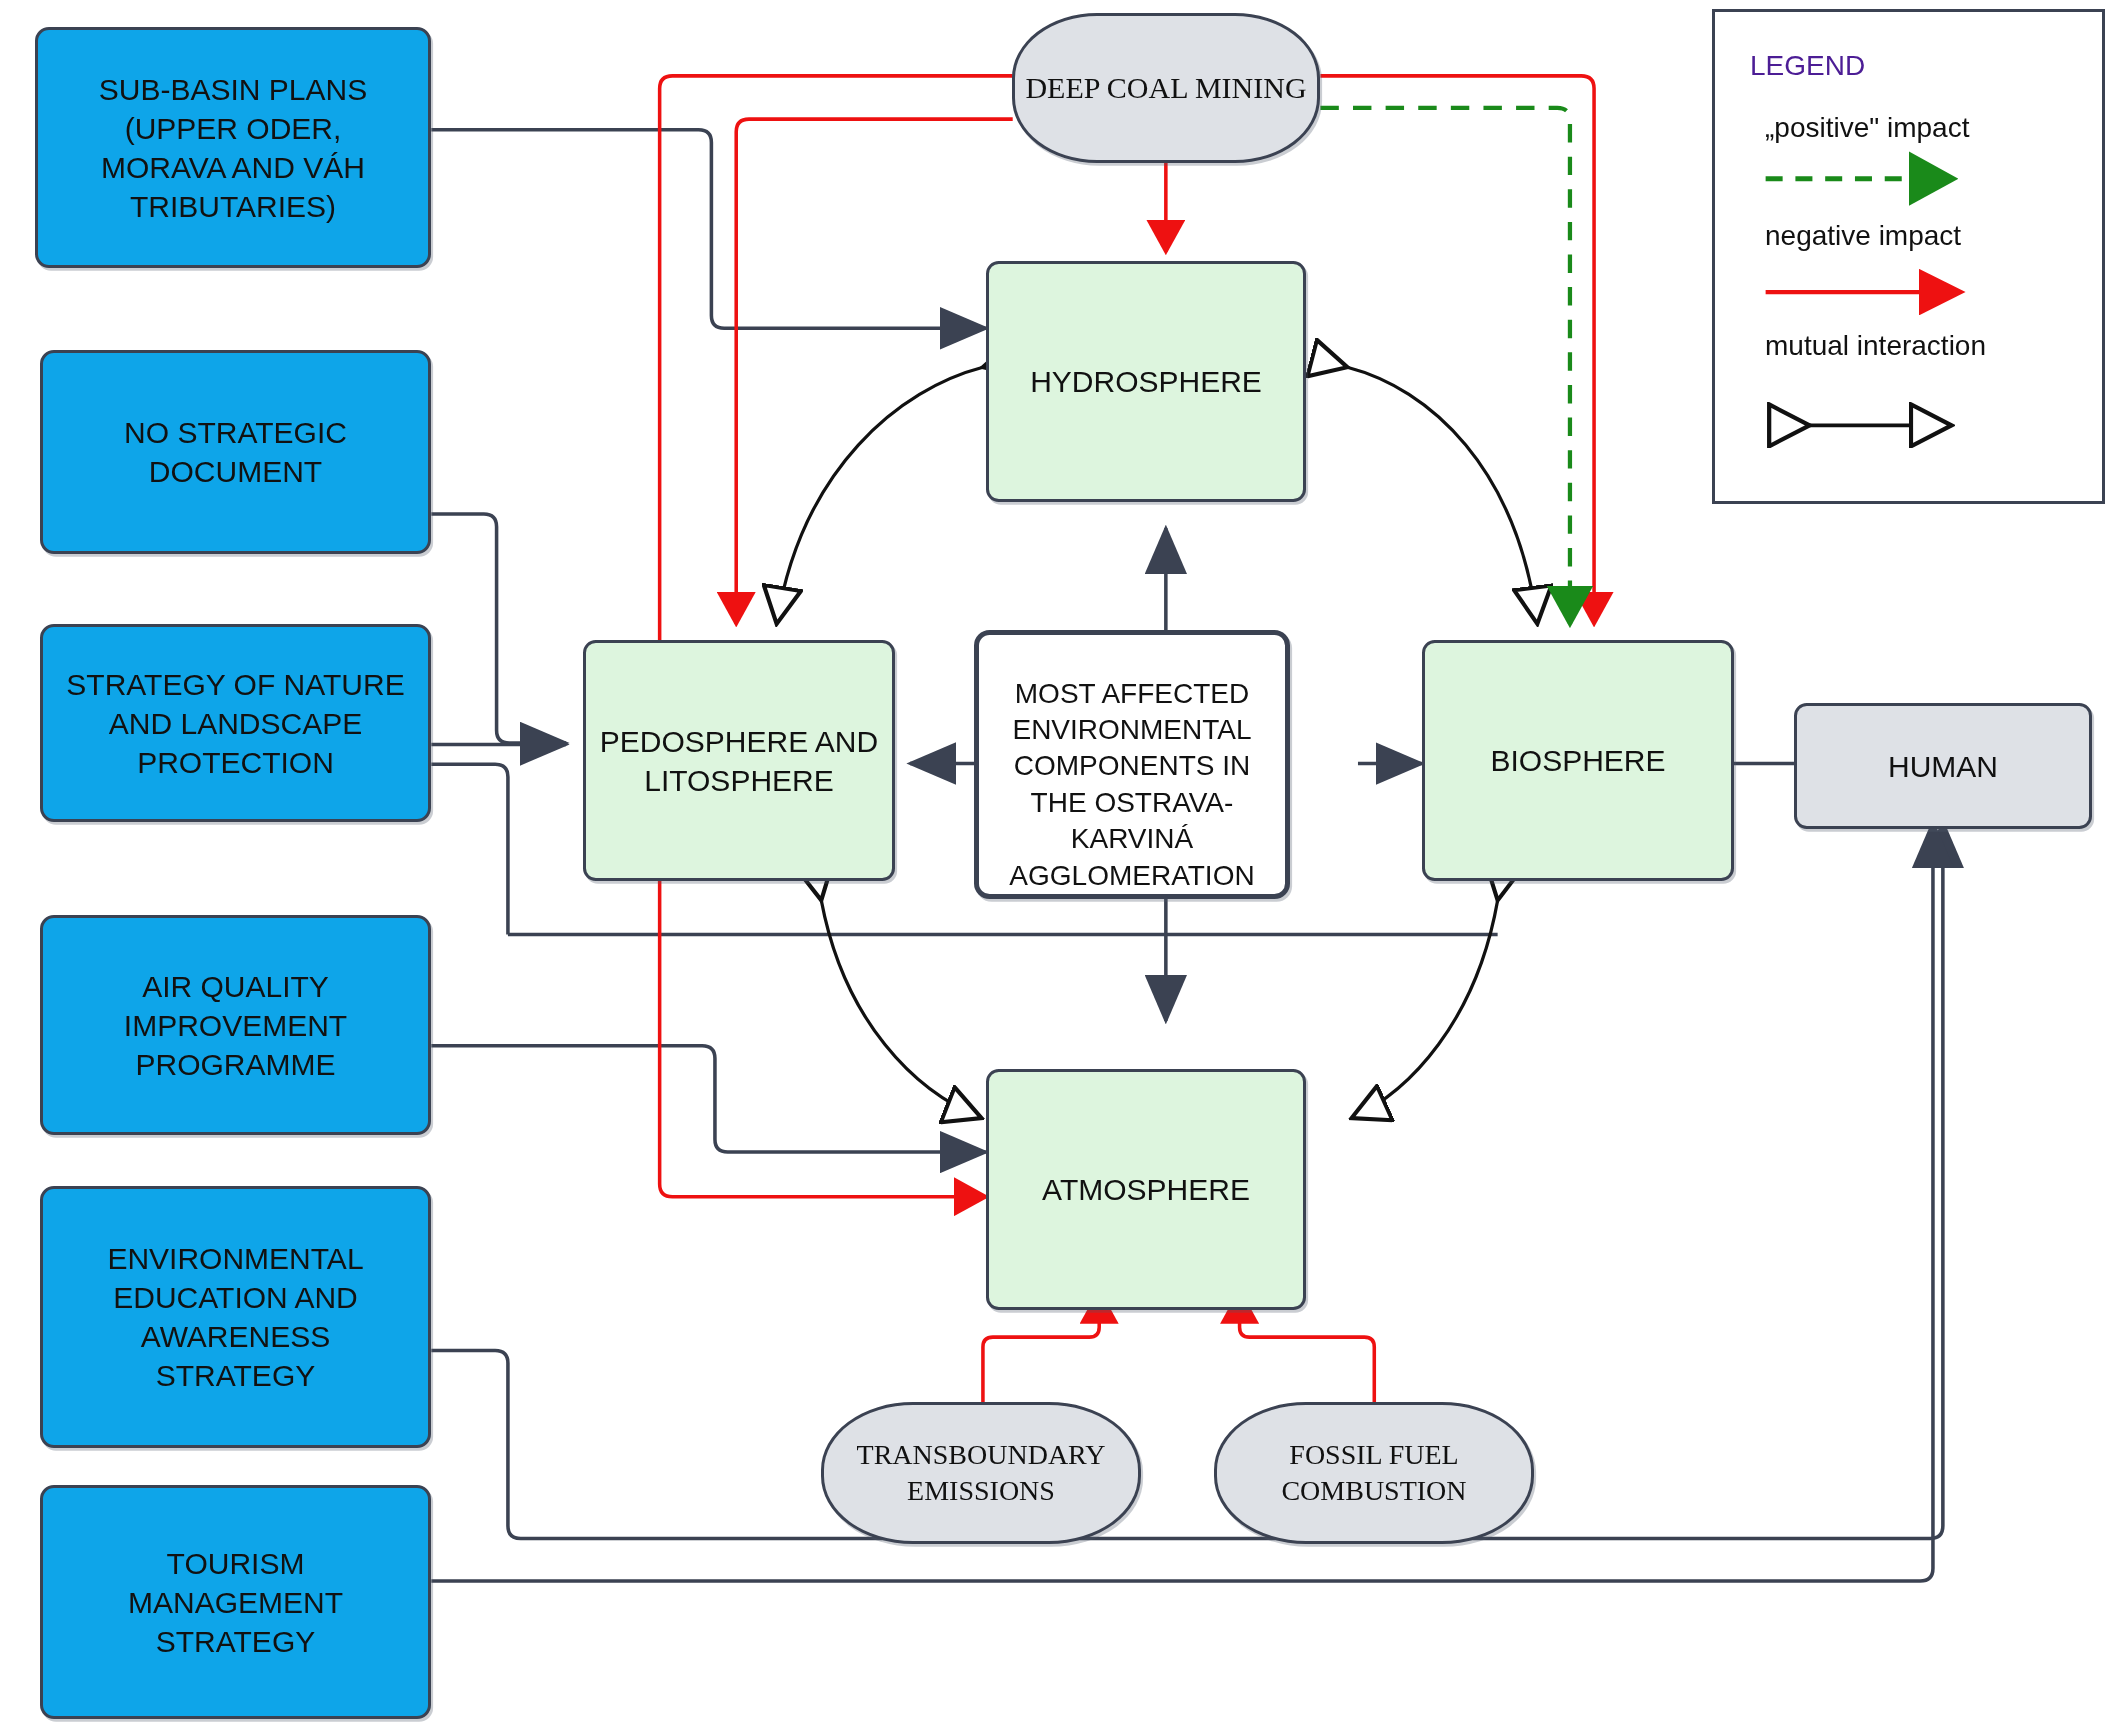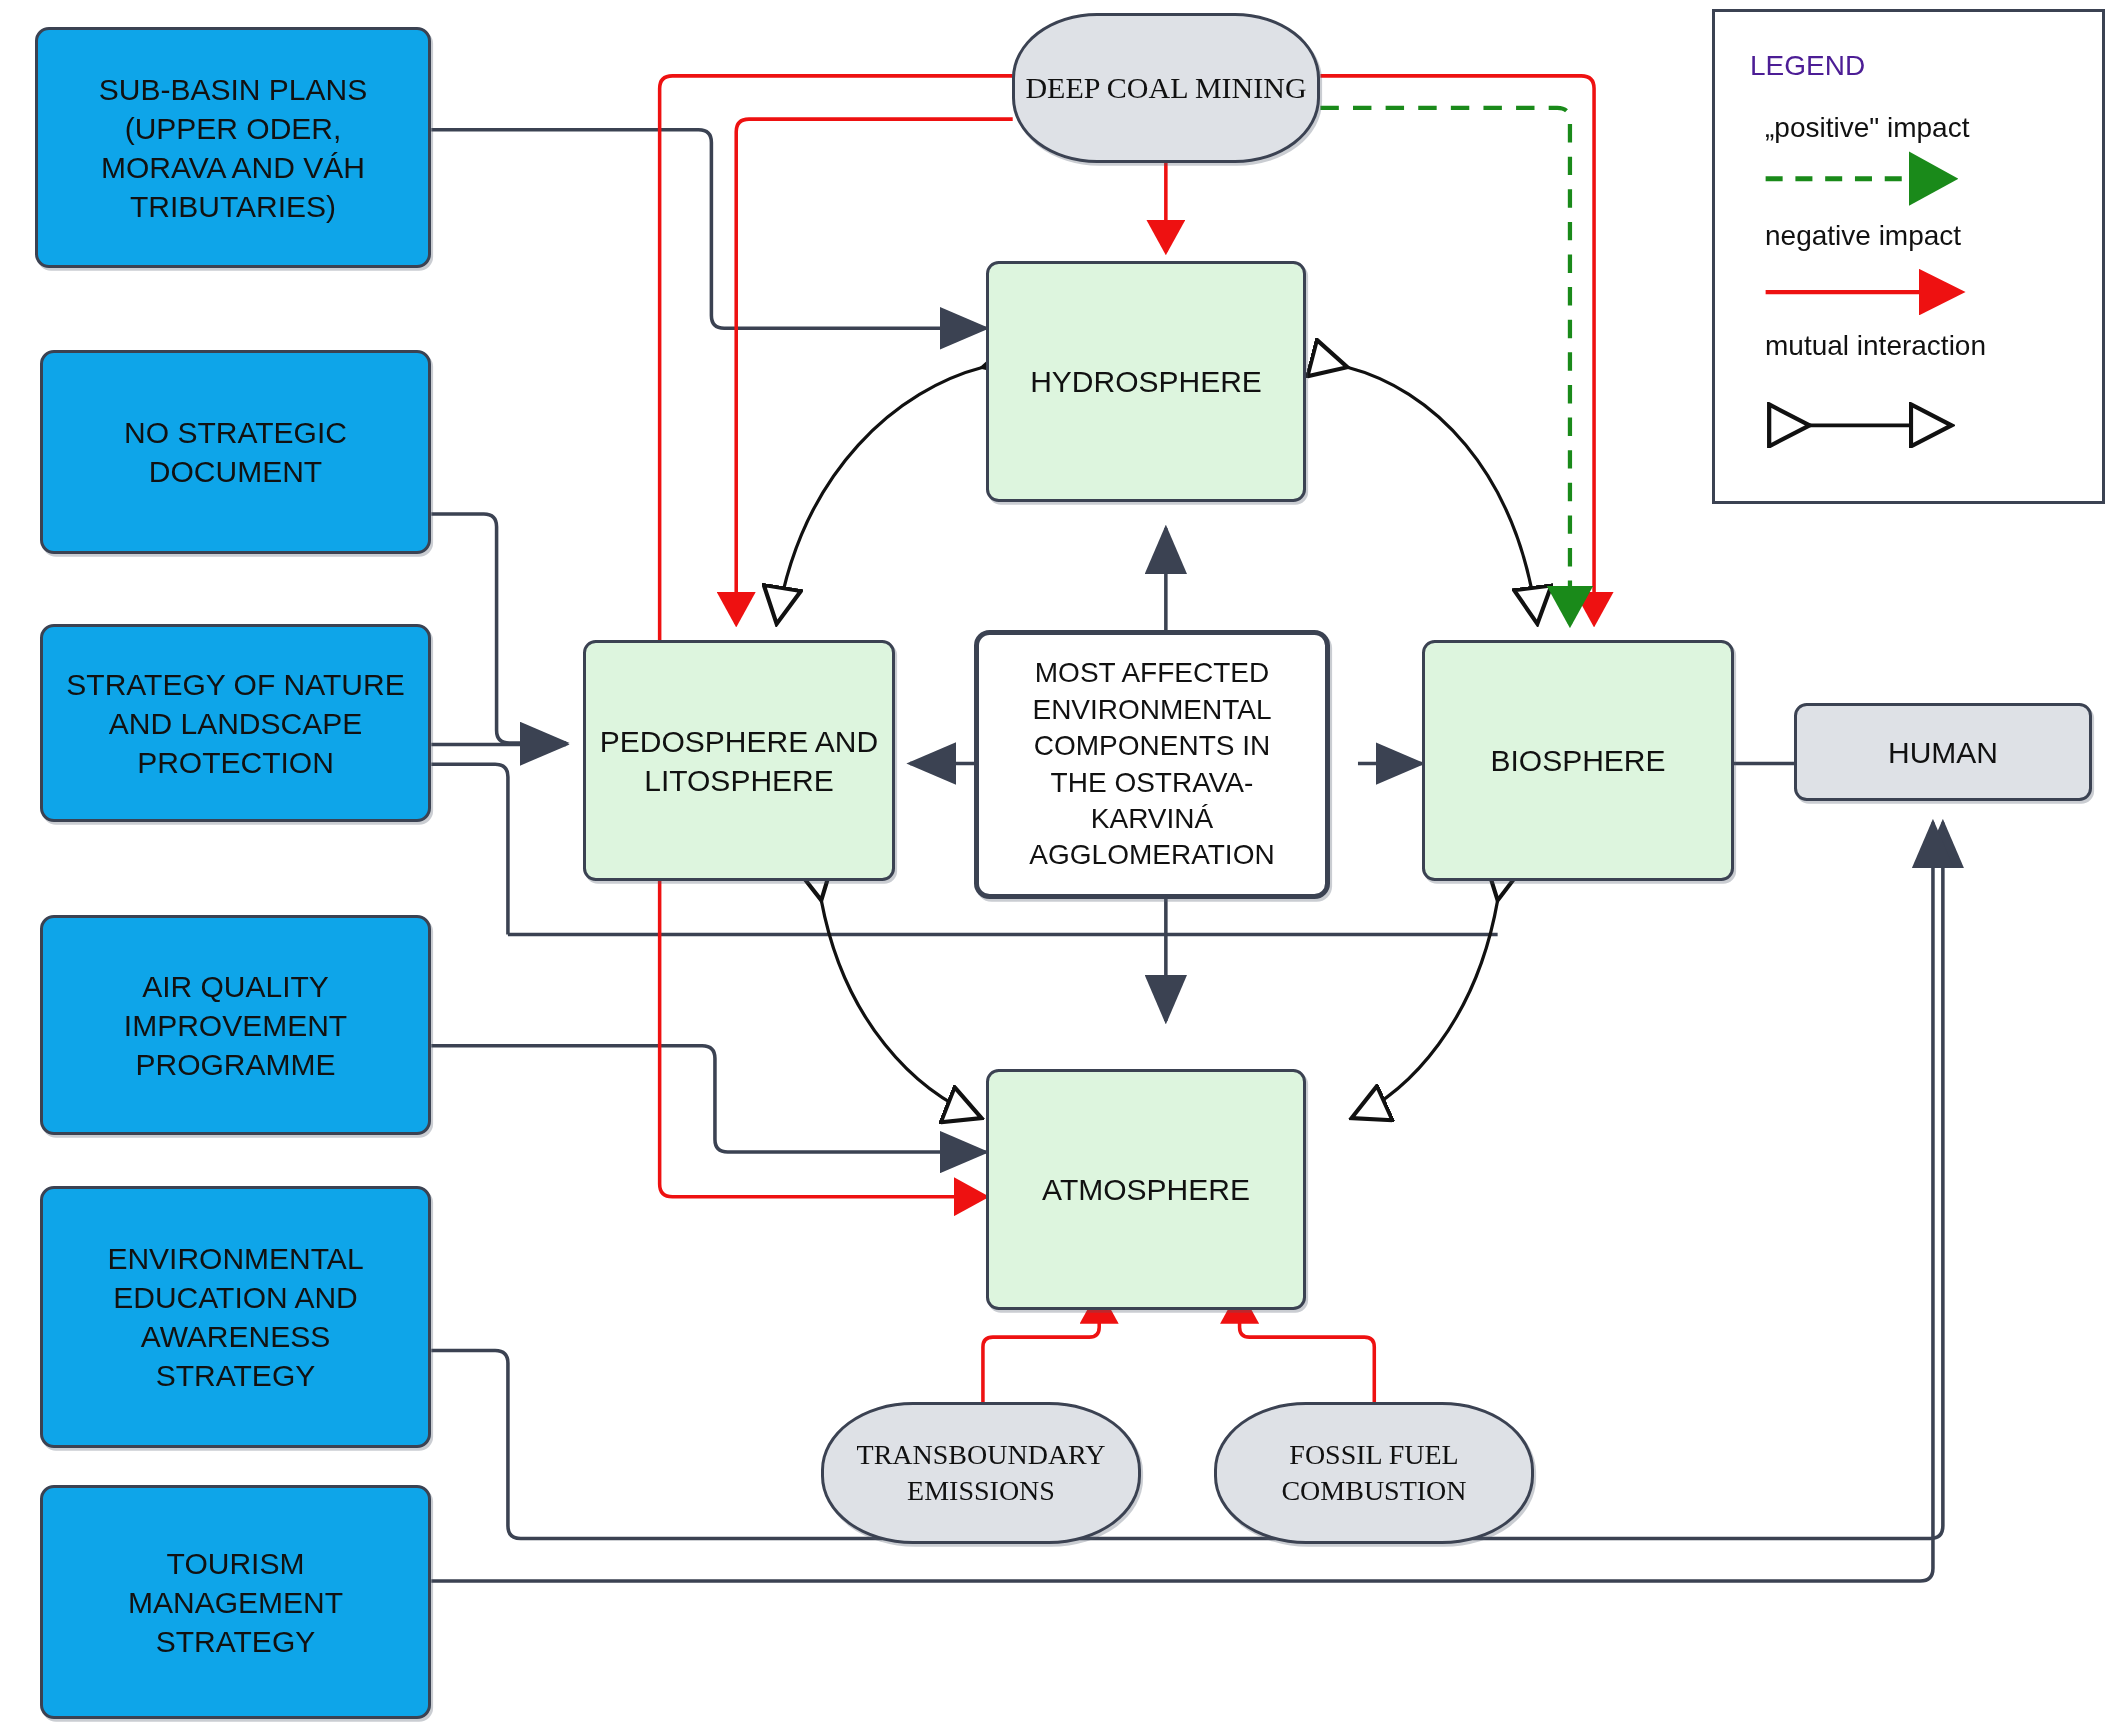--- a/index.html
+++ b/index.html
@@ -144,25 +144,25 @@
   </div>
 
   <div class="node rect grn t42" style="left:1422px;top:640px;width:312px;height:241px;">
     <span>BIOSPHERE</span>
   </div>
 
   <div class="node rect grn t42" style="left:986px;top:1028px;width:320px;height:241px;margin-top:41px;">
     <span>ATMOSPHERE</span>
   </div>
 
-  <div class="node rect wht t40" style="left:974px;top:630px;width:356px;height:269px;padding:0 33px;border-radius:15.6px;">
+  <div class="node rect wht t40" style="left:974px;top:630px;width:316px;height:269px;padding:0 33px;border-radius:15.6px;align-items:flex-end;">
     <span>MOST AFFECTED ENVIRONMENTAL COMPONENTS IN THE OSTRAVA-KARVINÁ AGGLOMERATION</span>
   </div>
 
-  <div class="node rect gry t42" style="left:1794px;top:703px;width:298px;height:98px;">
+  <div class="node rect gry t42" style="left:1794px;top:703px;width:298px;height:126px;">
     <span>HUMAN</span>
   </div>
 
   <div class="node stad t40" style="left:821px;top:1402px;width:320px;height:142px;border-radius:92px/68px;">
     <span>TRANSBOUNDARY EMISSIONS</span>
   </div>
 
   <div class="node stad t40" style="left:1214px;top:1402px;width:320px;height:142px;border-radius:92px/68px;">
     <span>FOSSIL FUEL COMBUSTION</span>
   </div>

